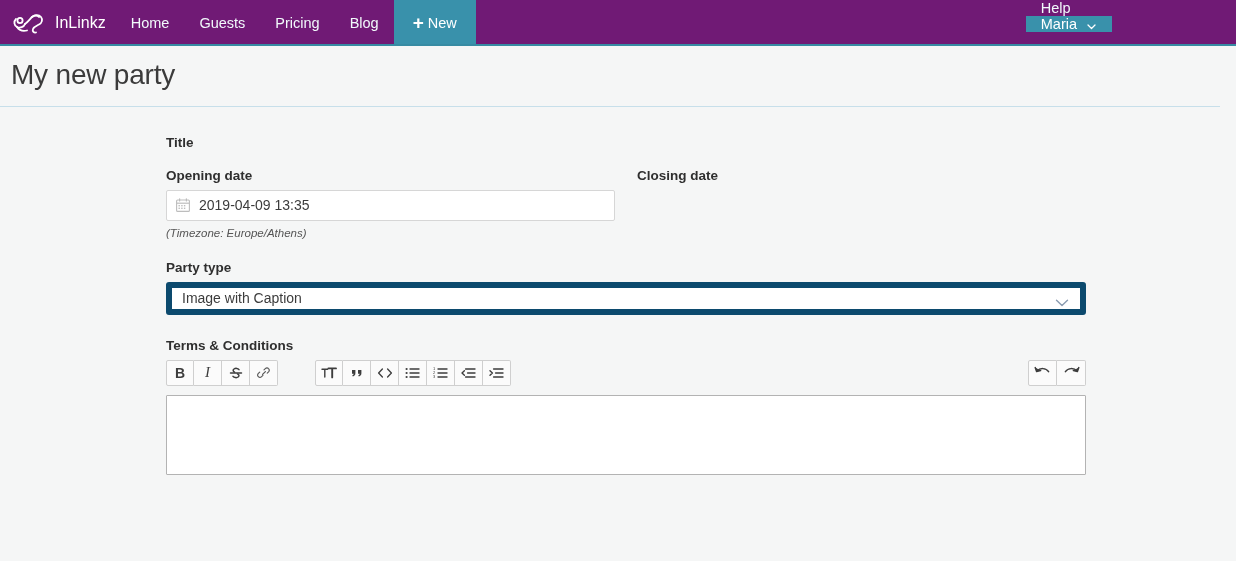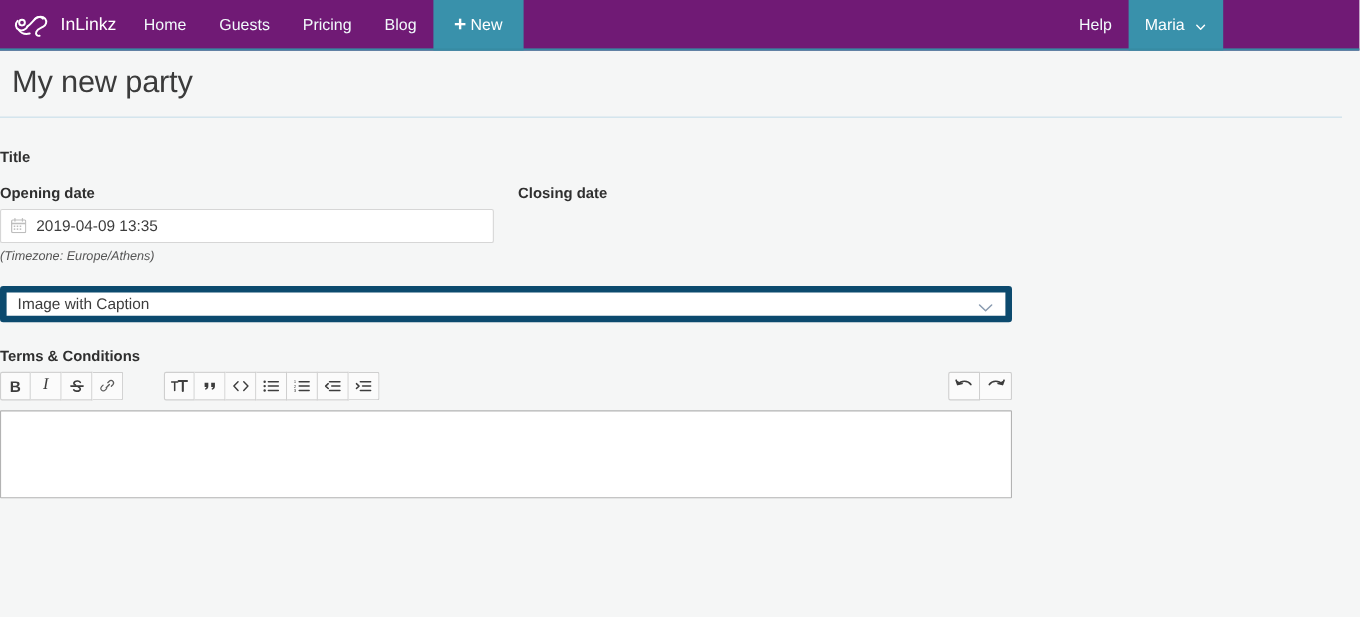--- a/index.html
+++ b/index.html
@@ -20,21 +20,21 @@
     position: relative;
   }
   .navbar::after {
     content: "";
     position: absolute;
     left: 0; right: 0; bottom: 0;
     height: 2px;
     background: #378ba3;
   }
   .nav-left { display: flex; align-items: stretch; }
-  .nav-right { display: flex; align-items: stretch; margin-left: auto; margin-right: 124px; }
+  .nav-right { display: flex; align-items: stretch; margin-left: auto; margin-right: 124px; flex-direction: column; }
 
   .brand {
     display: flex; align-items: center;
     padding: 0 10px 0 12px;
     color: #ffffff;
     text-decoration: none;
     font-size: 16px;
     gap: 9px;
   }
   .brand-logo { display: block; width: 34px; height: 24px; }
@@ -80,20 +80,21 @@
   .header-rule {
     margin-top: 14px;
     margin-left: -11px;
     height: 1px;
     background: #c7dfea;
   }
 
   
   .form-wrap {
     padding-top: 28px;
+    padding-left: 166px;
   }
   .form-inner { width: 920px; }
 
   .field-label {
     font-size: 13.5px;
     font-weight: bold;
     color: #2f2f2f;
     margin-bottom: 7px;
     display: block;
   }
@@ -280,20 +281,21 @@
         </div>
         <div class="timezone-note">(Timezone: Europe/Athens)</div>
       </div>
 
       <div class="date-col">
         <label class="field-label">Closing date</label>
       </div>
     </div>
 
     <div class="party-block">
+      <label class="field-label">Party type</label>
       <div class="select-box">
         <span class="val">Image with Caption</span>
         <span class="select-chevron">
           <svg viewBox="0 0 14 9" fill="none" stroke="#8a9bb0" stroke-width="1.4" stroke-linecap="round" stroke-linejoin="round">
             <path d="M1.5 1.8 L7 7 L12.5 1.8"></path>
           </svg>
         </span>
       </div>
     </div>
 

